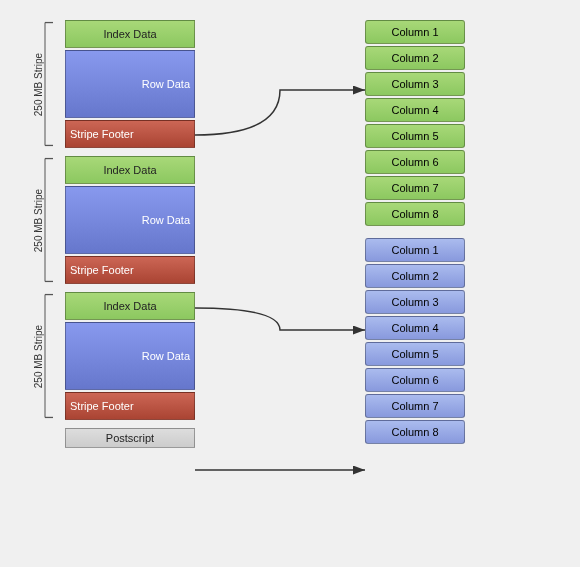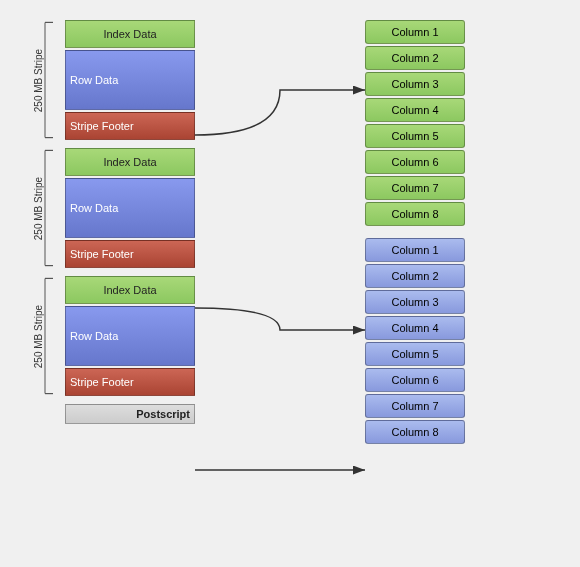--- a/index.html
+++ b/index.html
@@ -45,24 +45,24 @@
     }
     .index-data {
       background: linear-gradient(to bottom, #a8d878, #8cc860);
       height: 28px;
       display: flex;
       align-items: center;
       justify-content: center;
     }
     .row-data {
       background: linear-gradient(to bottom, #8899ee, #6677cc);
-      height: 60px;
-      display: flex;
-      align-items: center;
-      justify-content: flex-start;
+      height: 68px;
+      display: flex;
+      align-items: center;
+      justify-content: flex-end;
       color: white;
     }
     .stripe-footer {
       background: linear-gradient(to bottom, #cc6655, #aa4433);
       height: 28px;
       display: flex;
       align-items: center;
       justify-content: flex-start;
       color: white;
     }
@@ -71,22 +71,21 @@
       height: 24px;
       display: flex;
       align-items: center;
       justify-content: center;
     }
     .postscript {
       background: linear-gradient(to bottom, #dddddd, #cccccc);
       height: 20px;
       display: flex;
       align-items: center;
-      justify-content: flex-end;
-      font-weight: bold;
+      justify-content: center;
     }
     .stripe-group {
       margin-bottom: 4px;
       position: relative;
     }
     .column-block {
       background: linear-gradient(to bottom, #a8d878, #8cc860);
       width: 100px;
       height: 24px;
       text-align: left;

